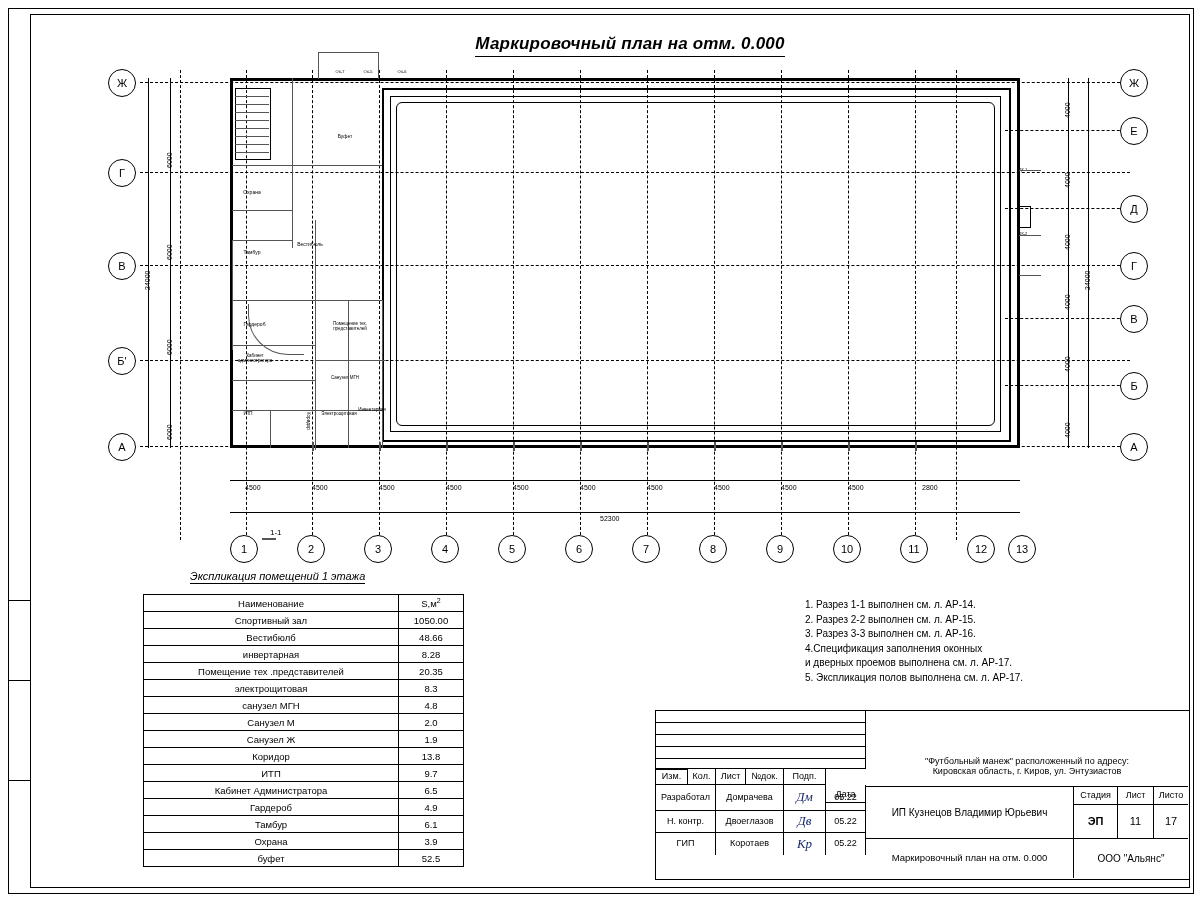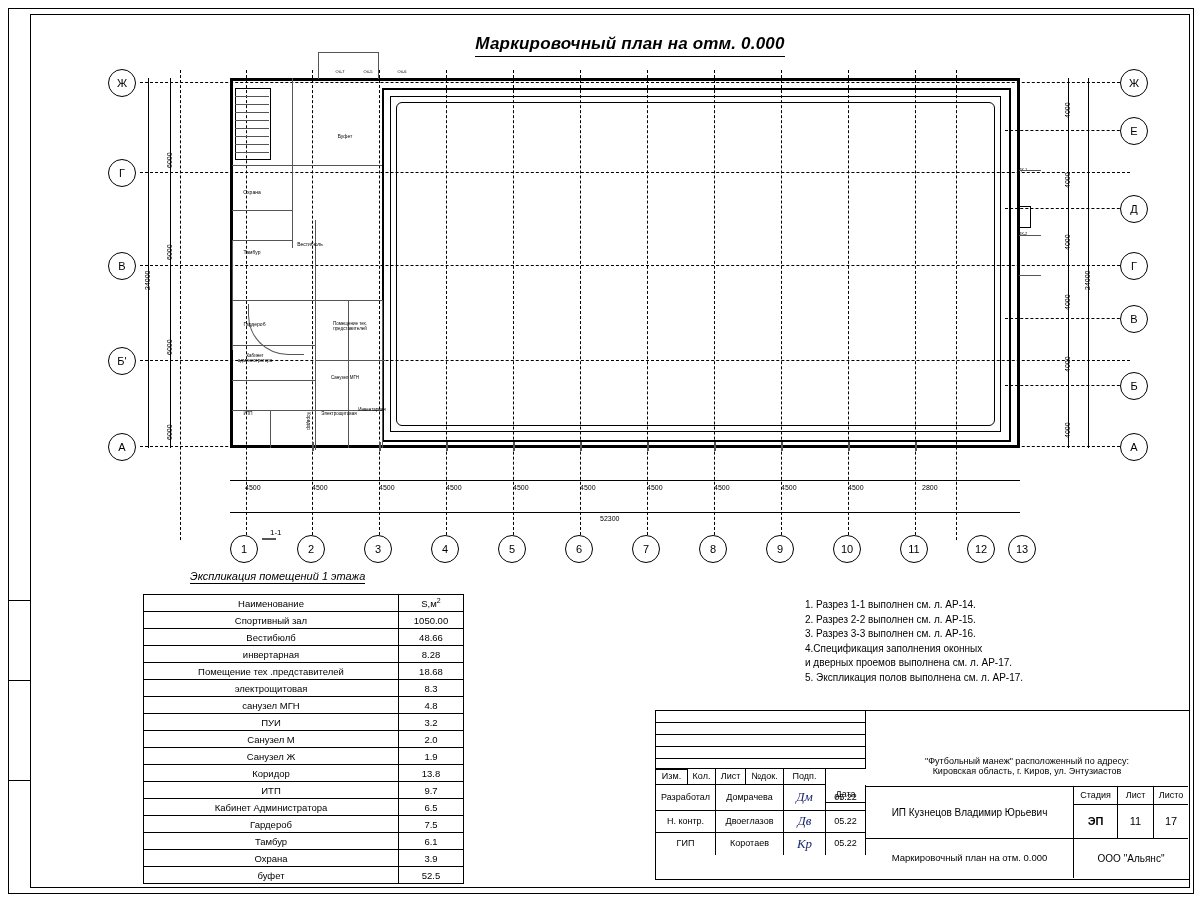--- a/index.html
+++ b/index.html
@@ -253,35 +253,31 @@
       <tr>
           <td class="n">Вестибюлб</td>
           <td class="v">48.66</td>
         </tr>
       <tr>
           <td class="n">инвертарная</td>
           <td class="v">8.28</td>
         </tr>
       <tr>
           <td class="n">Помещение тех .представителей</td>
-          <td class="v">18.68</td>
+          <td class="v">20.35</td>
         </tr>
       <tr>
           <td class="n">электрощитовая</td>
           <td class="v">8.3</td>
         </tr>
       <tr>
           <td class="n">санузел МГН</td>
           <td class="v">4.8</td>
         </tr>
       <tr>
-          <td class="n">ПУИ</td>
-          <td class="v">3.2</td>
-        </tr>
-      <tr>
           <td class="n">Санузел М</td>
           <td class="v">2.0</td>
         </tr>
       <tr>
           <td class="n">Санузел Ж</td>
           <td class="v">1.9</td>
         </tr>
       <tr>
           <td class="n">Коридор</td>
           <td class="v">13.8</td>
@@ -289,21 +285,21 @@
       <tr>
           <td class="n">ИТП</td>
           <td class="v">9.7</td>
         </tr>
       <tr>
           <td class="n">Кабинет Администратора</td>
           <td class="v">6.5</td>
         </tr>
       <tr>
           <td class="n">Гардероб</td>
-          <td class="v">7.5</td>
+          <td class="v">4.9</td>
         </tr>
       <tr>
           <td class="n">Тамбур</td>
           <td class="v">6.1</td>
         </tr>
       <tr>
           <td class="n">Охрана</td>
           <td class="v">3.9</td>
         </tr>
       <tr>

